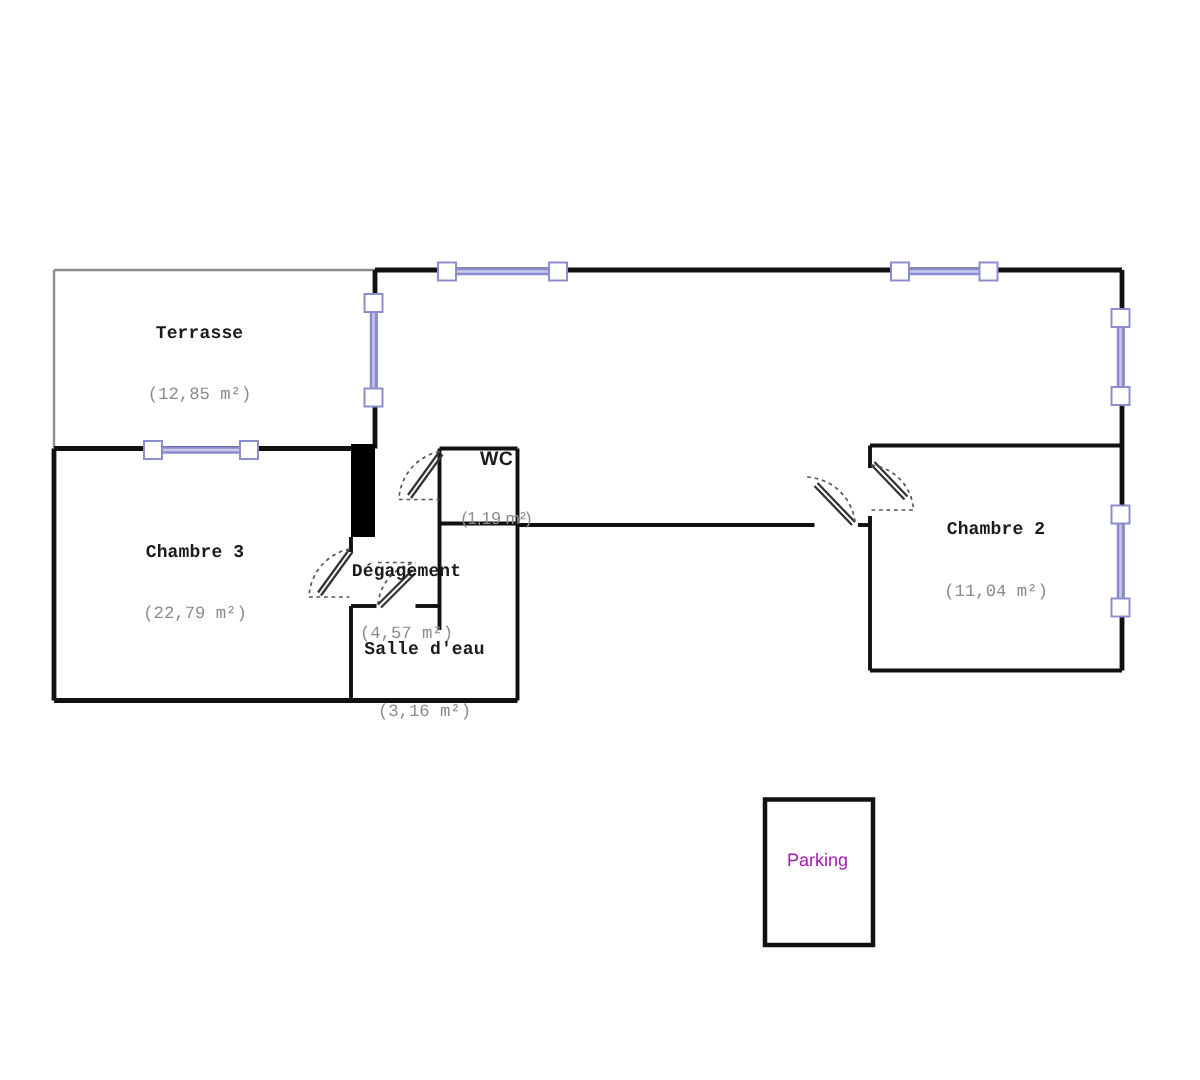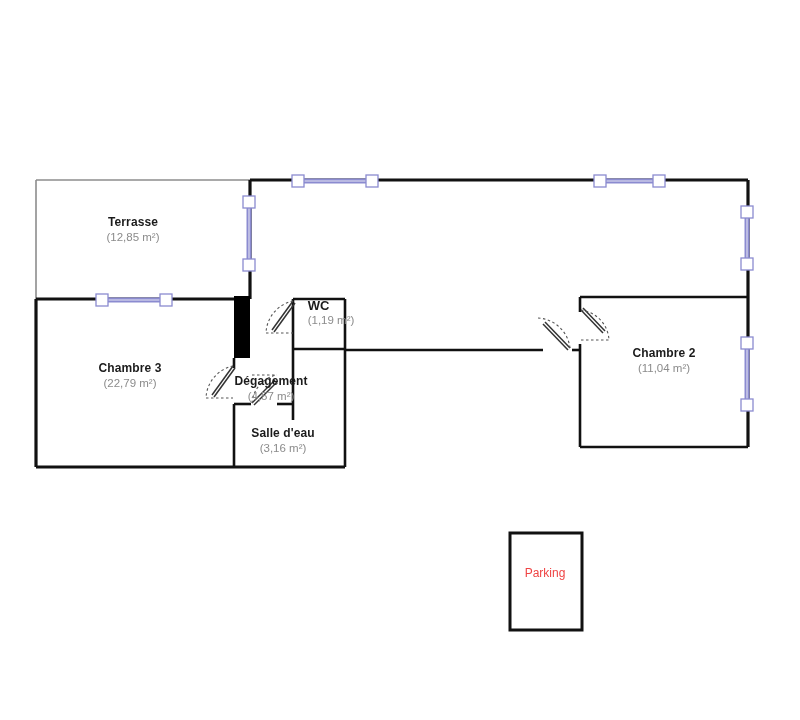--- a/index.html
+++ b/index.html
@@ -26,48 +26,50 @@
     width: 800px;
     height: 720px;
     display: block;
   }
   .room-label {
     position: absolute;
     text-align: center;
     transform: translateX(-50%);
     pointer-events: none;
     white-space: nowrap;
+    font-family: Liberation Mono, monospace;
   }
   .room-name {
     display: block;
     font-size: 12px;
     font-weight: bold;
     color: #1b1b1b;
     line-height: 15px;
     letter-spacing: 0.1px;
   }
   .room-area {
     display: block;
     font-size: 11.5px;
     font-weight: normal;
     color: #8b8b8b;
     line-height: 15px;
+    margin-top: 26px;
   }
   .plain-label {
     position: absolute;
     transform: translate(-50%, -50%);
     font-size: 12px;
-    color: #ef4444;
+    color: #a21caf;
     white-space: nowrap;
     pointer-events: none;
   }
   .wc-label {
     position: absolute;
     transform: translateX(-50%);
-    text-align: left;
+    text-align: center;
     white-space: nowrap;
     pointer-events: none;
     padding-left: 28px;
   }
   .wc-label .room-name { font-size: 13px; }
 </style>
 </head>
 <body>
 
 <div id="plan-root">

